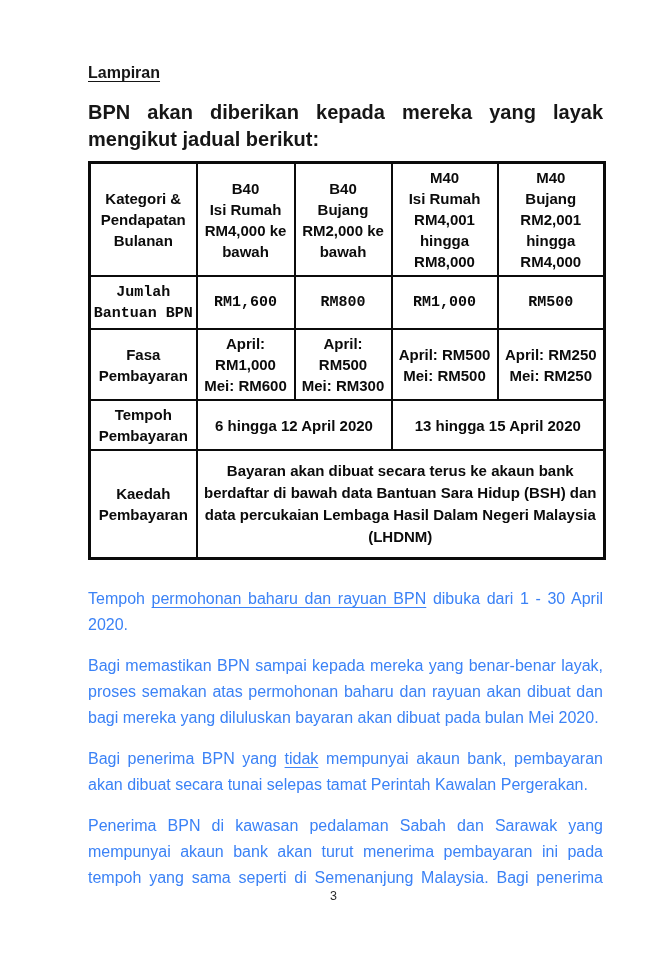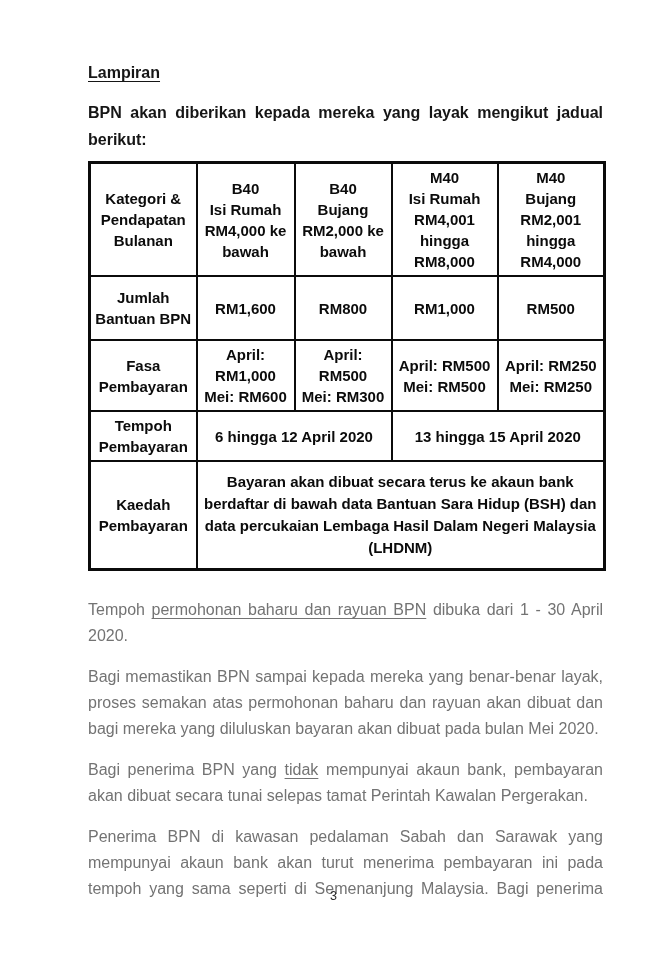--- a/index.html
+++ b/index.html
@@ -21,21 +21,21 @@
   }
   .doc-heading {
     font-size: 16px;
     font-weight: bold;
     text-decoration: underline;
     text-underline-offset: 3px;
     line-height: 22px;
     margin-bottom: 15px;
   }
   .intro {
-    font-size: 16px;
+    font-size: 20px;
     font-weight: bold;
     line-height: 27px;
     text-align: justify;
     margin-bottom: 8px;
   }
   table.bpn {
     border-collapse: collapse;
     width: 515px;
     table-layout: fixed;
     margin: 0 0 26px 0;
@@ -46,31 +46,31 @@
     font-weight: bold;
     font-size: 15px;
     line-height: 21px;
     color: #0b0b0b;
     text-align: center;
     vertical-align: middle;
     white-space: pre-line;
     padding: 3px 1px;
   }
   .bpn .r-header { height: 110px; }
-  .bpn .r-jumlah { height: 64px; }
+  .bpn .r-jumlah { height: 53px; font-family: Liberation Mono, monospace; }
   .bpn .r-fasa   { height: 62px; }
   .bpn .r-tempoh { height: 48px; }
   .bpn .r-kaedah { height: 90px; }
   .bpn .kaedah-value { white-space: normal; line-height: 22px; padding: 9px 4px; }
   p.body-para {
     font-size: 16px;
     line-height: 26px;
     text-align: justify;
     margin-bottom: 15px;
-    color: #737373;
+    color: #3b82f6;
   }
   p.body-para.justify-last { text-align-last: justify; }
   .u { text-decoration: underline; text-underline-offset: 3px; }
   .page-number {
     position: absolute;
     top: 889px;
     left: 0;
     width: 100%;
     text-align: center;
     font-size: 12.5px;

